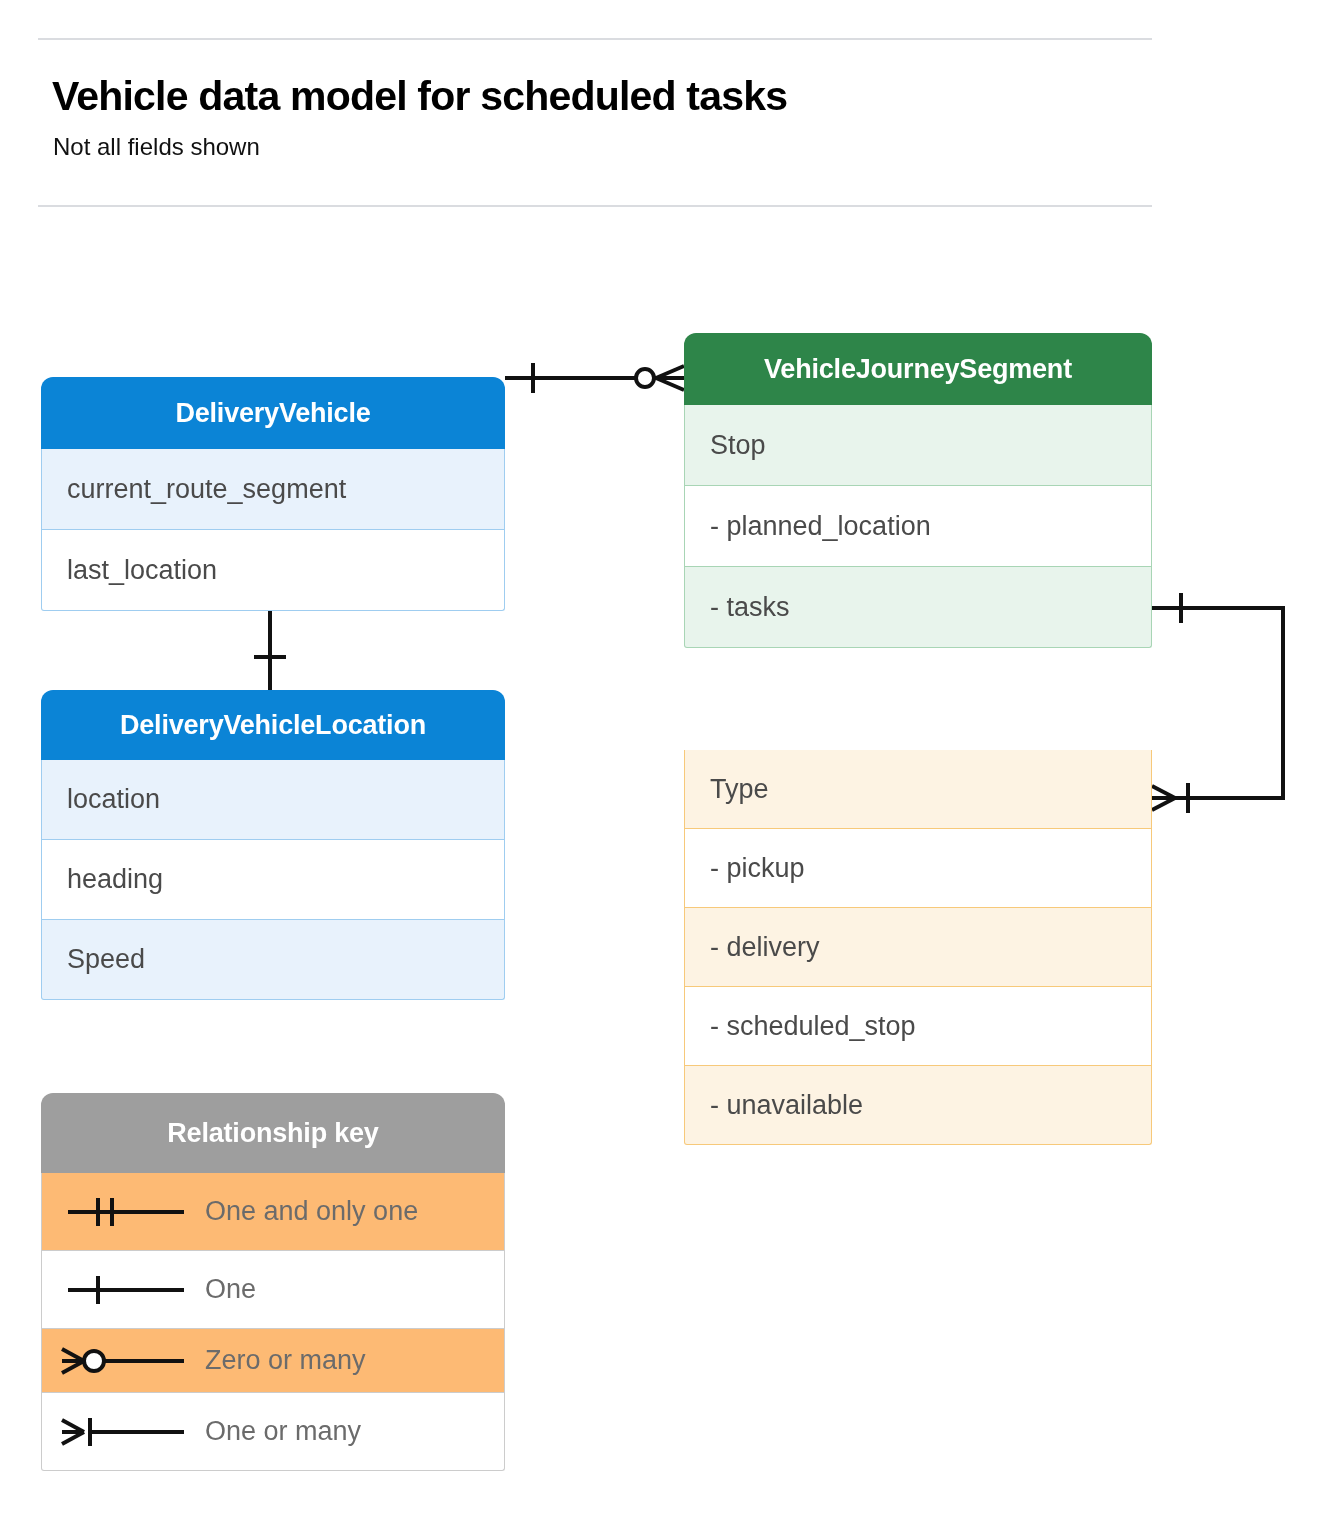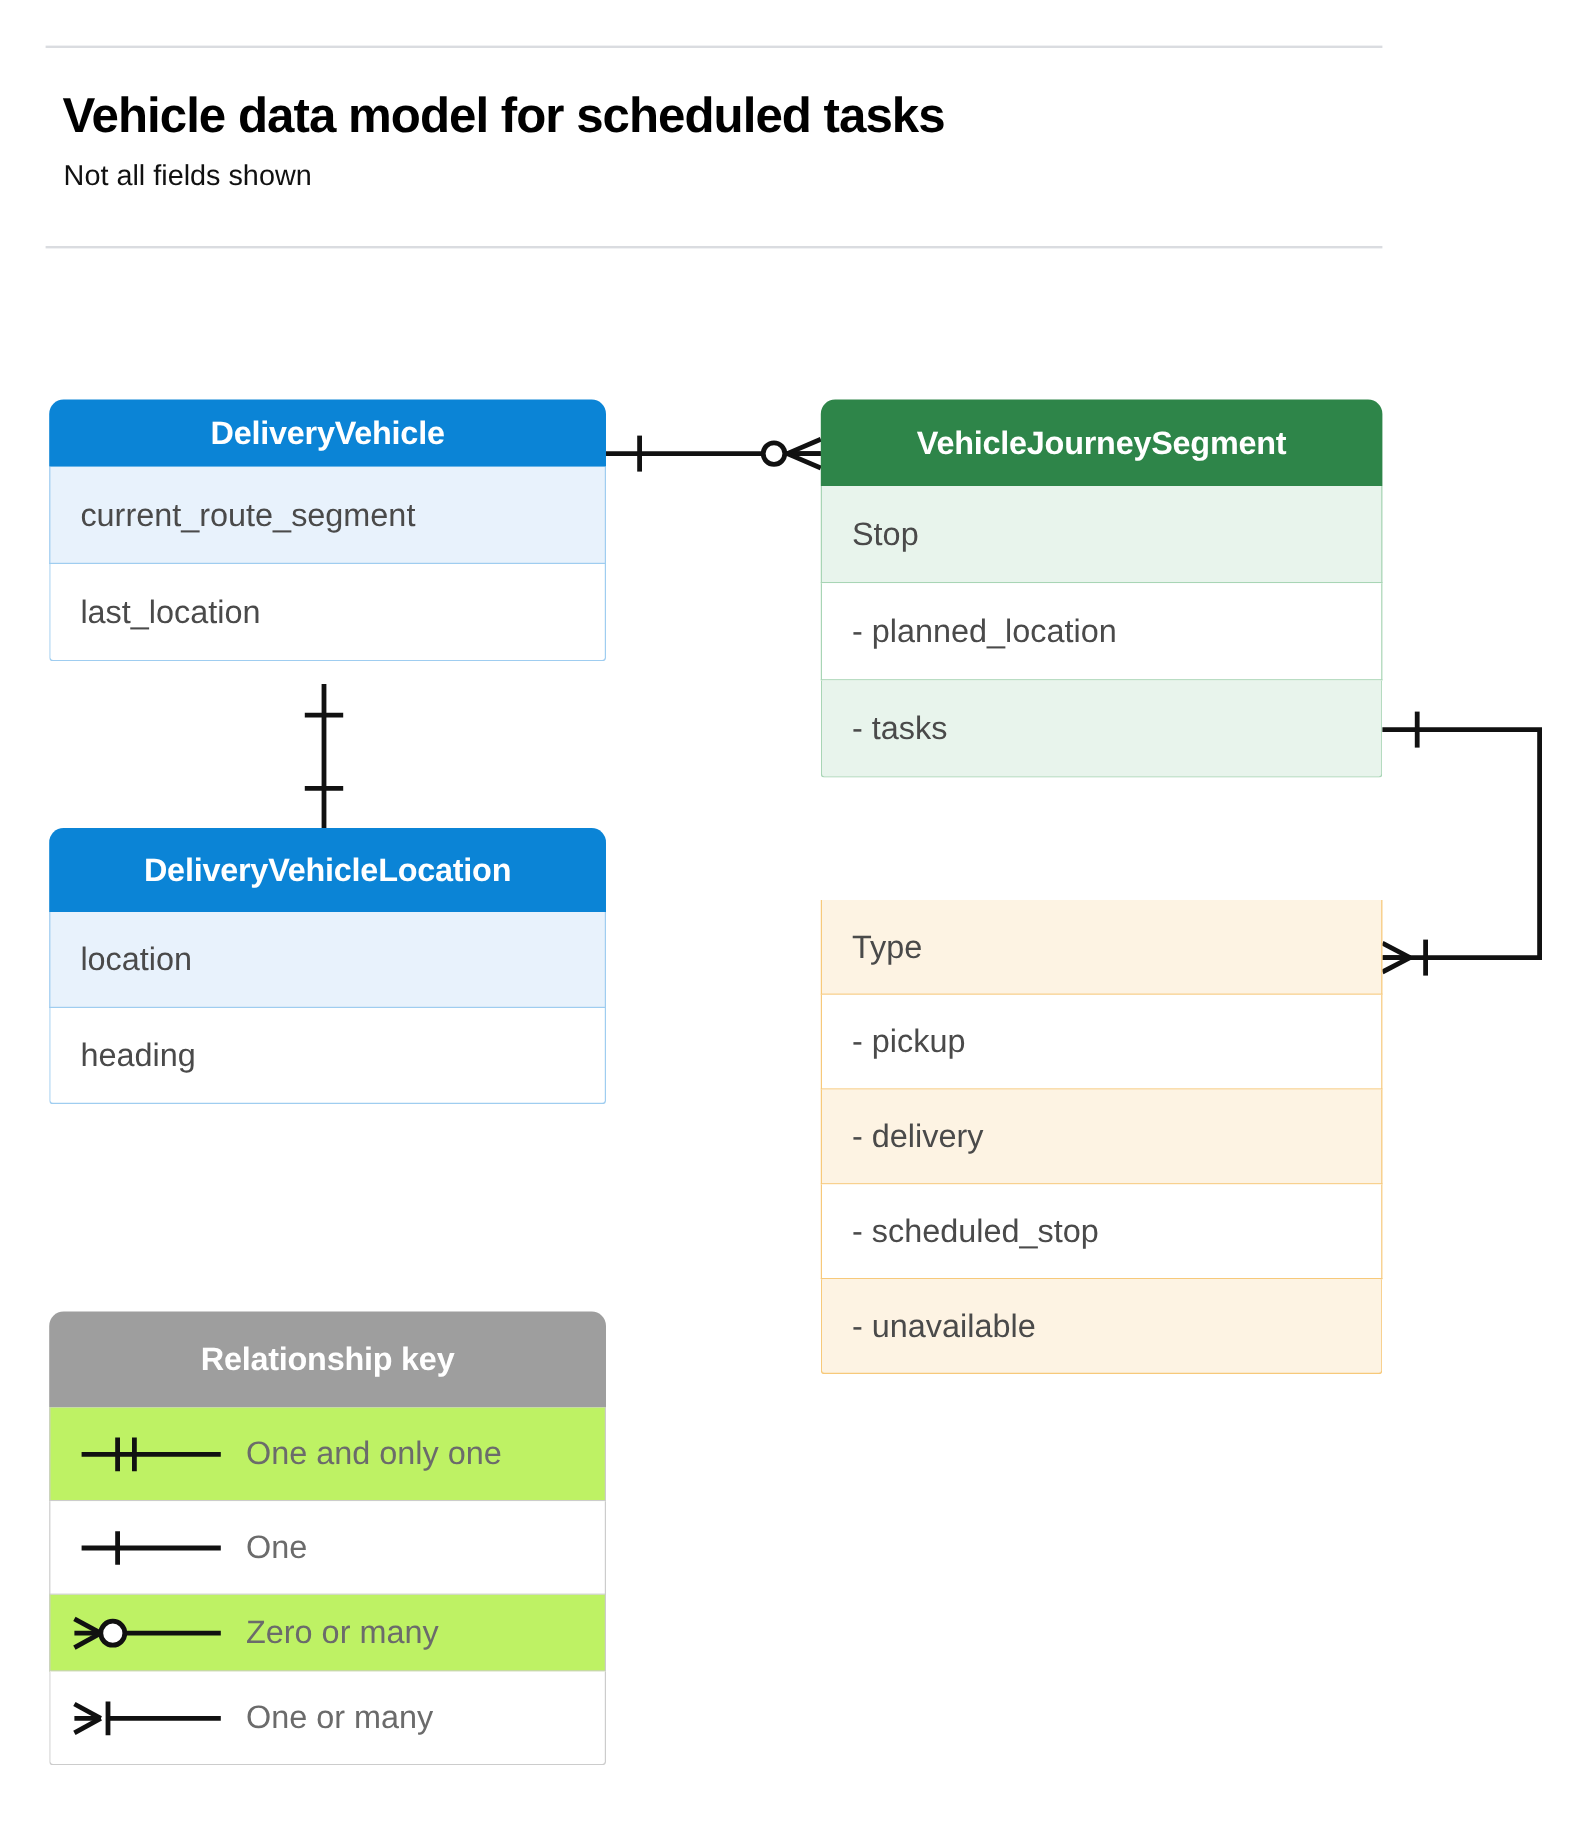--- a/index.html
+++ b/index.html
@@ -57,21 +57,21 @@
 
   
   .theme-orange .ent-head{background:#f79a20;}
   .theme-orange .ent-row{border:1px solid #f7c97a;border-top:none;background:#ffffff;}
   .theme-orange .ent-row.alt{background:#fdf3e3;align-items:center;}
   .theme-orange .ent-row:last-child{border-radius:0 0 3px 3px;}
 
   
   .theme-gray .ent-head{background:#9e9e9e;}
   .theme-gray .ent-row{border:1px solid #cccccc;border-top:none;background:#ffffff;}
-  .theme-gray .ent-row.alt{background:#bef264;}
+  .theme-gray .ent-row.alt{background:#fdba74;}
   .theme-gray .ent-row:last-child{border-radius:0 0 3px 3px;}
 
   
   .legend-row{padding-left:0 !important;}
   .legend-sym{width:163px;flex:0 0 163px;display:flex;align-items:center;justify-content:center;}
   .legend-lbl{font-size:27px;color:#6b6b6b;white-space:nowrap;}
 
   
   svg.links{position:absolute;left:0;top:0;width:1325px;height:1530px;overflow:visible;pointer-events:none;}
   svg.links line, svg.links path, svg.links polyline{stroke:#111111;stroke-width:4;fill:none;}
@@ -112,21 +112,21 @@
       <line x1="1181" y1="593" x2="1181" y2="623"></line>
 
       <line x1="1188" y1="783" x2="1188" y2="813"></line>
       <line x1="1175" y1="798" x2="1152" y2="786"></line>
       <line x1="1175" y1="798" x2="1152" y2="798"></line>
       <line x1="1175" y1="798" x2="1152" y2="810"></line>
     </g>
   </svg>
 
   <div class="entity theme-blue" style="left:41px;top:333px;width:464px;">
-    <div class="ent-head" style="height:56px;">DeliveryVehicle</div>
+    <div class="ent-head" style="height:72px;margin-top:44px;">DeliveryVehicle</div>
     <div class="ent-row alt" style="height:81px;">
       <span>current_route_segment</span>
     </div>
     <div class="ent-row" style="height:81px;">
       <span>last_location</span>
     </div>
   </div>
 
   <div class="entity theme-green" style="left:684px;top:333px;width:468px;">
     <div class="ent-head" style="height:72px;">VehicleJourneySegment</div>
@@ -141,20 +141,23 @@
     </div>
   </div>
 
   <div class="entity theme-blue" style="left:41px;top:690px;width:464px;">
     <div class="ent-head" style="height:70px;">DeliveryVehicleLocation</div>
     <div class="ent-row alt" style="height:80px;">
       <span>location</span>
     </div>
     <div class="ent-row" style="height:80px;">
       <span>heading</span>
+    </div>
+    <div class="ent-row alt" style="height:80px;">
+      <span>Speed</span>
     </div>
   </div>
 
   <div class="entity theme-orange" style="left:684px;top:750px;width:468px;">
     <div class="ent-row alt" style="height:79px;">
       <span>Type</span>
     </div>
     <div class="ent-row" style="height:79px;">
       <span>-  pickup</span>
     </div>

